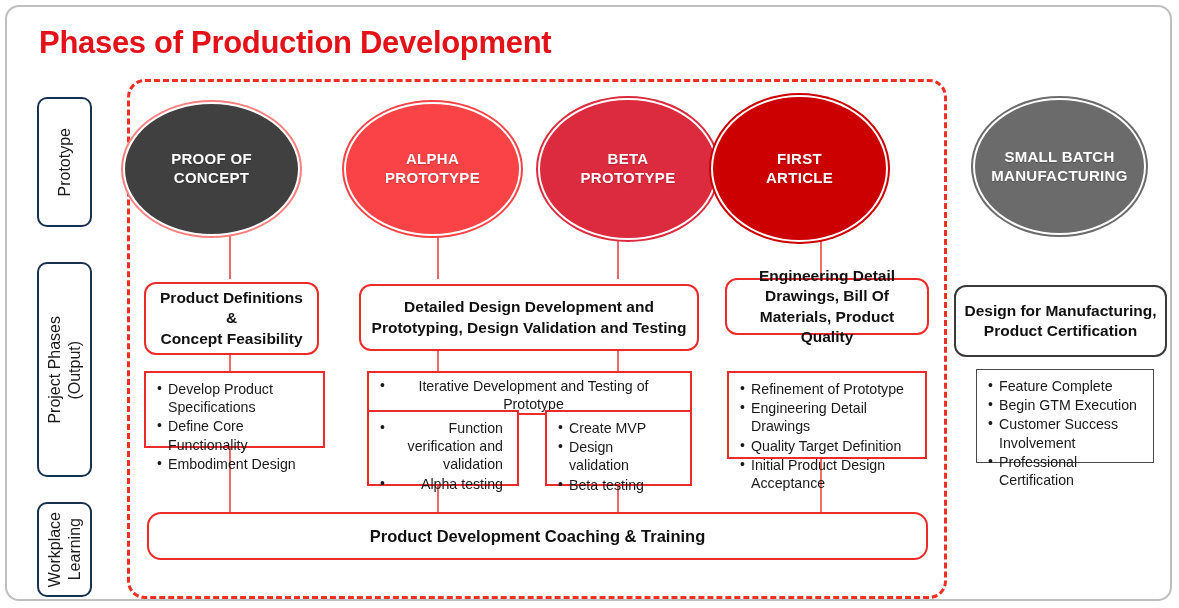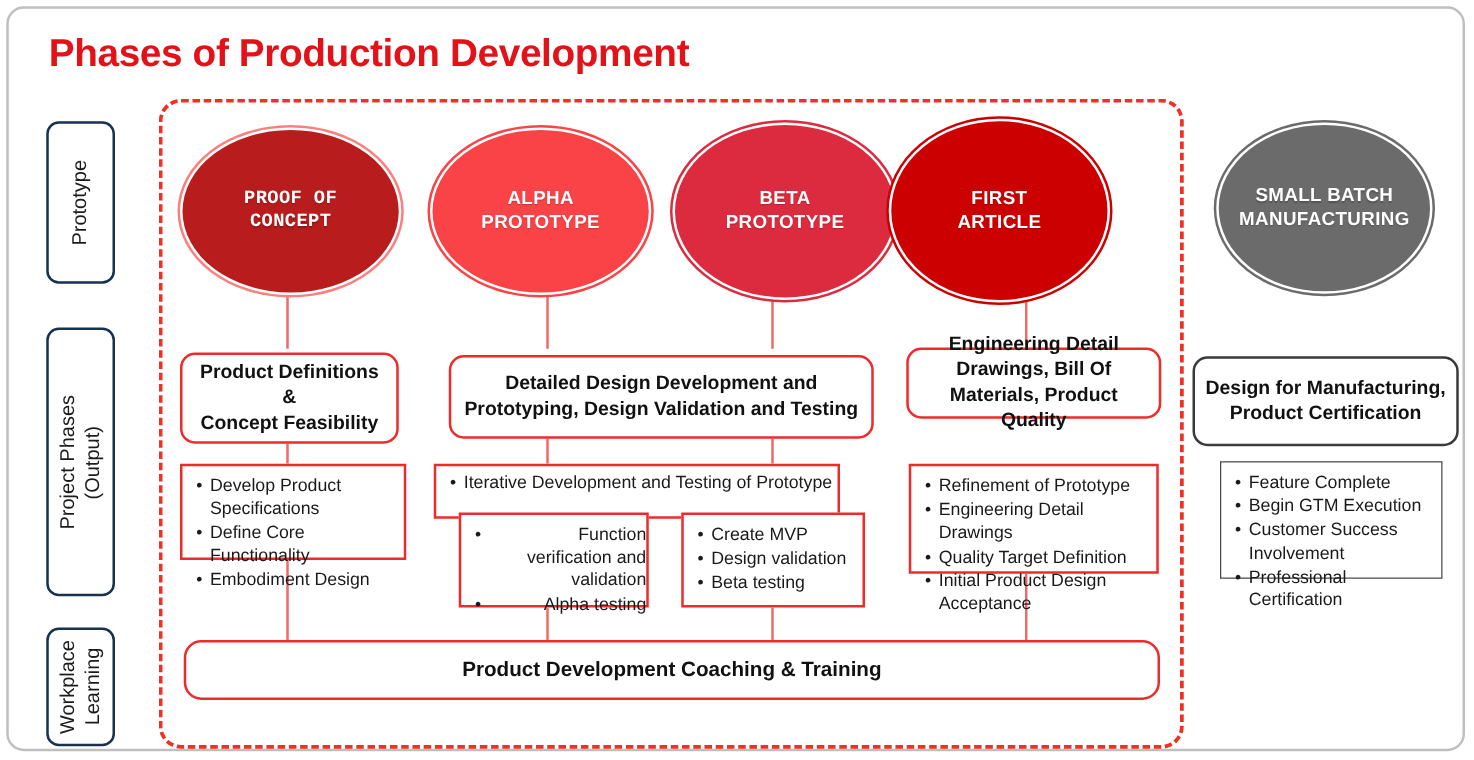--- a/index.html
+++ b/index.html
@@ -55,21 +55,21 @@
     position:absolute;box-sizing:border-box;background:#fff;
     border:2.5px solid #ee2b2b;border-radius:12px;
     display:flex;align-items:center;justify-content:center;
     text-align:center;font-weight:bold;font-size:15.5px;color:#111;
     line-height:1.3;white-space:pre-line;padding:4px 8px;
   }
   .obox.dark{border:2px solid #3a3a3a;}
   .lbox{
     position:absolute;box-sizing:border-box;background:#fff;
     border:2.5px solid #ee2b2b;border-radius:0;
-    padding:7px 0 6px 8px;
+    padding:7px 14px 6px 8px;
   }
   .lbox.dark{border:1.6px solid #4a4a4a;}
   .lbox ul{margin:0;padding:0 0 0 14px;list-style:none;}
   .lbox li{
     position:relative;font-size:14.2px;color:#1a1a1a;
     line-height:1.28;margin:0 0 1px 0;
   }
   .lbox li::before{
     content:"\2022";position:absolute;left:-11px;top:0;font-size:14px;
   }
@@ -114,21 +114,21 @@
   <div class="vline" style="left:430px;top:344px;height:20px;"></div>
   <div class="vline" style="left:610px;top:344px;height:20px;"></div>
   <div class="vline" style="left:430px;top:385px;height:18px;"></div>
   <div class="vline" style="left:610px;top:385px;height:18px;"></div>
 
   <div class="vline" style="left:222px;top:441px;height:64px;"></div>
   <div class="vline" style="left:430px;top:479px;height:26px;"></div>
   <div class="vline" style="left:610px;top:479px;height:26px;"></div>
   <div class="vline" style="left:813px;top:452px;height:53px;"></div>
 
-  <div class="circle" id="c0" style="left:137px;top:95px;width:177px;height:134px;background:#b91c1c;border:2px solid #fff;box-shadow:0 0 0 2px #fa8080;font-family:Liberation Mono, monospace;">
+  <div class="circle" id="c0" style="left:116px;top:95px;width:177px;height:134px;background:#404040;border:2px solid #fff;box-shadow:0 0 0 2px #fa8080;">
     <div class="ctext">PROOF OF
 CONCEPT</div>
   </div>
 
   <div class="circle" id="c1" style="left:337px;top:95px;width:177px;height:134px;background:#f94346;border:2px solid #fff;box-shadow:0 0 0 2px #f94346;">
     <div class="ctext">ALPHA
 PROTOTYPE</div>
   </div>
 
   <div class="circle" id="c2" style="left:531px;top:91px;width:180px;height:142px;background:#dc2b3e;border:2px solid #fff;box-shadow:0 0 0 2px #dc2b3e;">
@@ -168,21 +168,21 @@
   </div>
 
   <div class="lbox" style="left:137px;top:364px;width:181px;height:77px;">
     <ul>
       <li>Develop Product Specifications</li>
       <li>Define Core Functionality</li>
       <li>Embodiment Design</li>
     </ul>
   </div>
 
-  <div class="lbox" style="left:340px;top:364px;width:325px;height:44px;padding-top:4px;">
+  <div class="lbox" style="left:360px;top:364px;width:325px;height:44px;padding-top:4px;text-align:center;">
     <ul>
       <li>Iterative Development and Testing of Prototype</li>
     </ul>
   </div>
 
   <div class="lbox" style="left:360px;top:403px;width:152px;height:76px;text-align:right;">
     <ul>
       <li>Function verification and validation</li>
       <li>Alpha testing</li>
     </ul>

